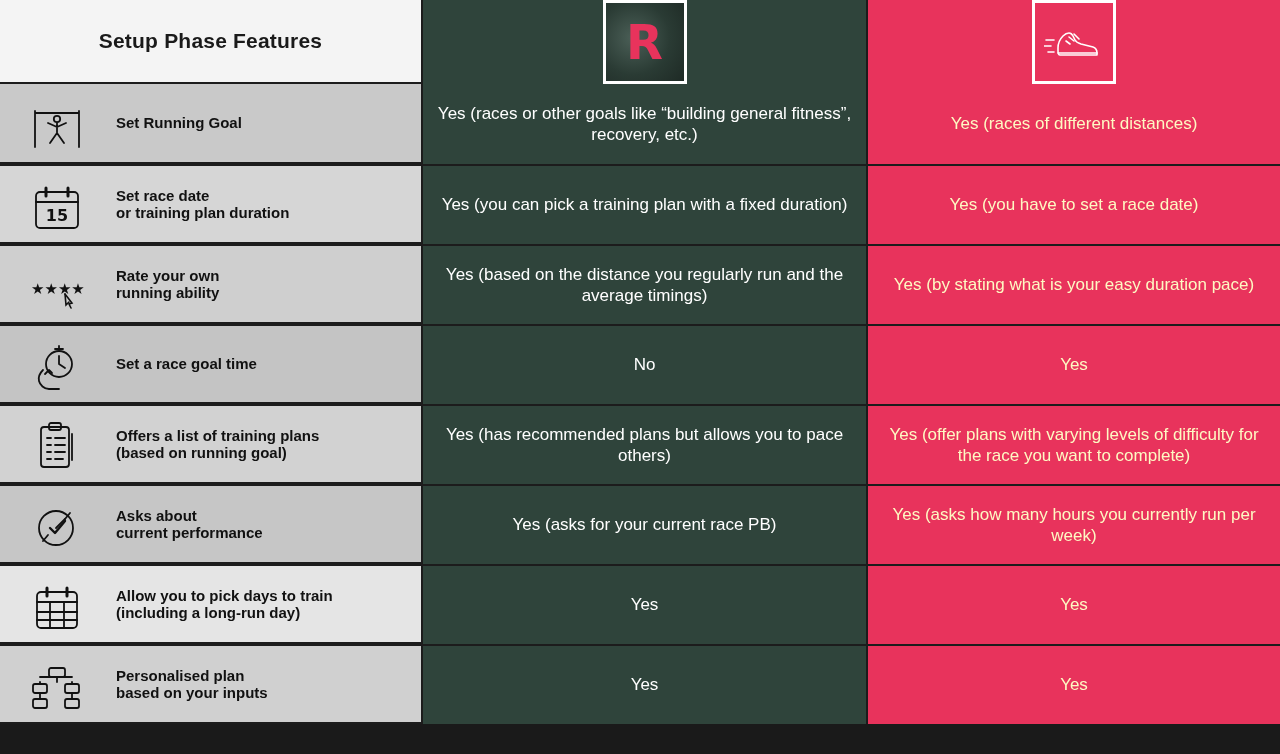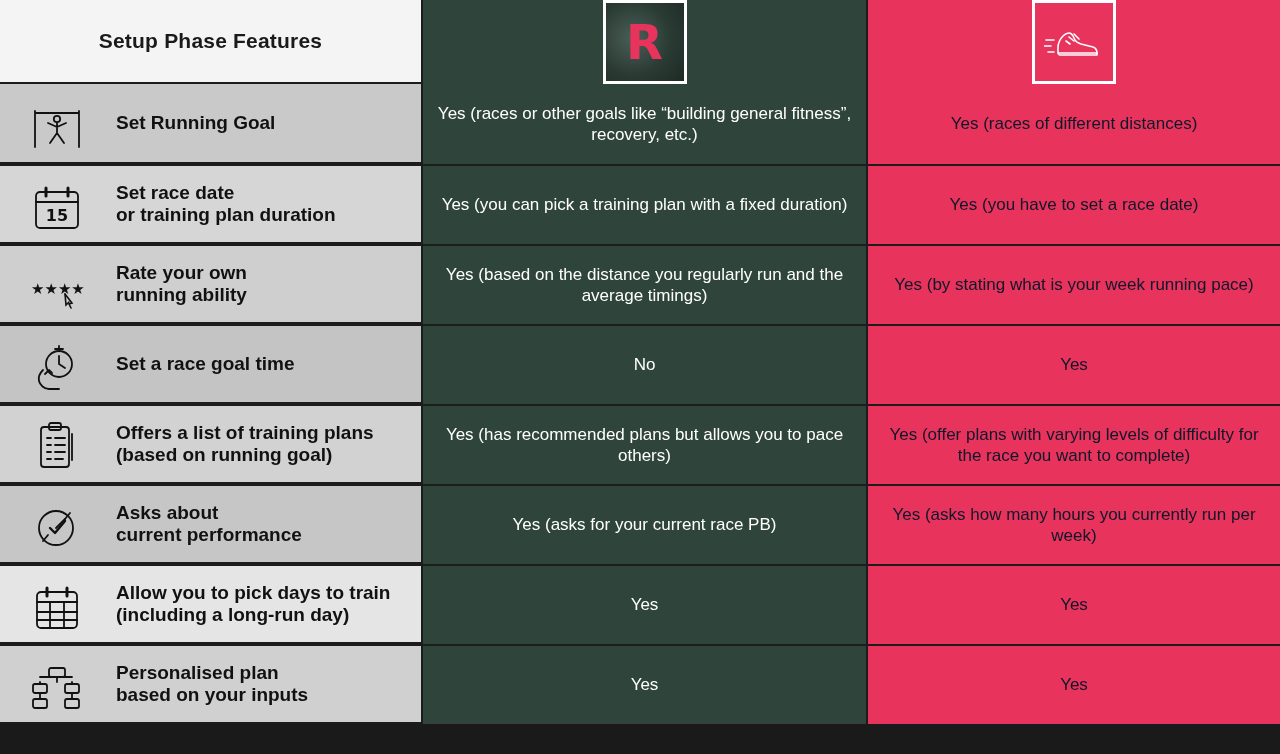--- a/index.html
+++ b/index.html
@@ -43,21 +43,21 @@
   .col-a {
     width: 445px;
     flex: 0 0 445px;
     background: #2f443b;
     border-right: 2px solid #1c1c1c;
     color: #ffffff;
   }
   .col-b {
     flex: 1 1 auto;
     background: #e8335c;
-    color: #0f172a;
+    color: #fef9c3;
   }
 
   
   .header-row { height: 117px; }
   .header-feature {
     background: #f4f4f4;
     color: #1a1a1a;
     font-size: 21px;
     font-weight: bold;
     letter-spacing: .2px;
@@ -101,21 +101,21 @@
   }
   .feat-icon {
     flex: 0 0 90px;
     height: 56px;
     display: flex;
     align-items: flex-end;
     justify-content: center;
     color: #111;
   }
   .feat-label {
-    font-size: 19px;
+    font-size: 15px;
     font-weight: bold;
     color: #111111;
     line-height: 1.15;
     white-space: pre-line;
   }
   .val {
     font-size: 17px;
     line-height: 1.25;
     text-align: center;
     padding: 4px 10px;
@@ -196,21 +196,21 @@
         </g>
       </svg>
           </span>
       <span class="feat-label">Rate your own
 running ability</span>
     </div>
     <div class="cell col-a">
       <span class="val">Yes (based on the distance you regularly run and the average timings)</span>
     </div>
     <div class="cell col-b">
-      <span class="val">Yes (by stating what is your week running pace)</span>
+      <span class="val">Yes (by stating what is your easy duration pace)</span>
     </div>
       </div>
       <div class="row feat-row">
     <div class="cell col-feature feat-cell" style="background:#c4c4c4">
       <span class="feat-icon">
             <svg width="52" height="48" viewBox="0 0 52 48" stroke="#111" fill="none" stroke-width="1.8" stroke-linecap="round" stroke-linejoin="round">
         <circle cx="28" cy="20" r="13"></circle>
         <path d="M28 20V12M28 20l6 4"></path>
         <path d="M24 5h8M28 5V2"></path>
         <path d="M12 26c-3 3-5 7-4 11 1 4 5 8 10 8h10"></path>

